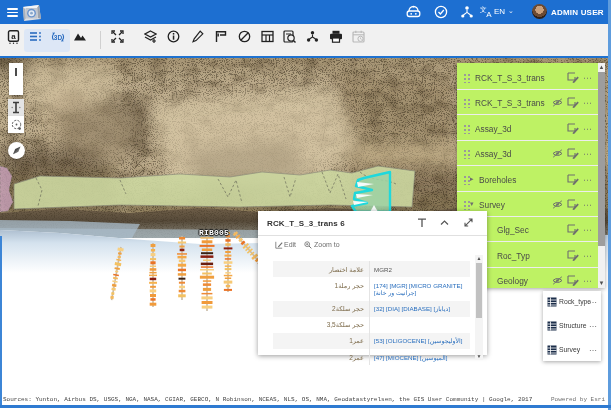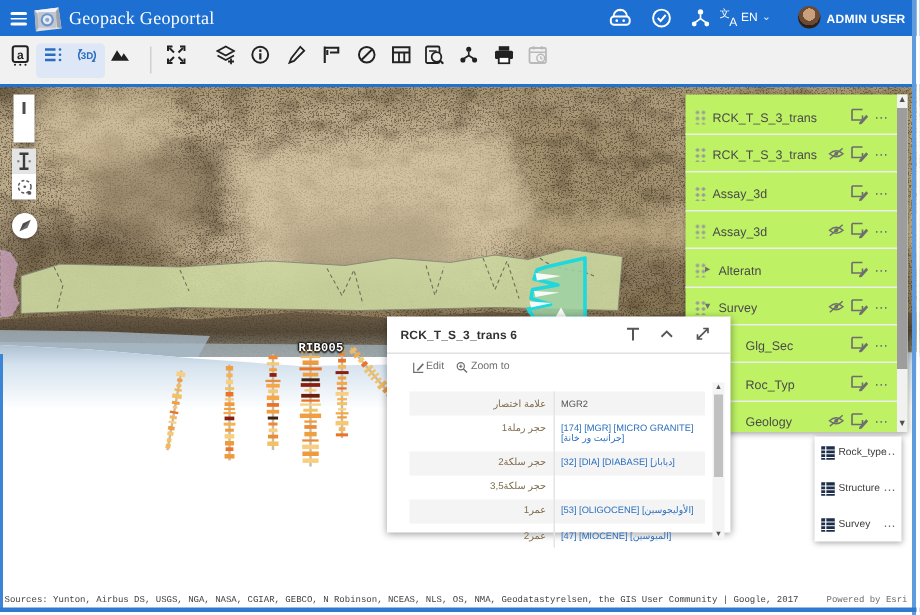--- a/index.html
+++ b/index.html
@@ -346,21 +346,20 @@
     <svg id="logo" width="22" height="19" viewBox="0 0 22 19">
       <polygon points="2,4 18,2 20,16 3,18" fill="#dcdfe4"></polygon>
       <polygon points="2,4 18,2 16,5 4,6" fill="#f2f4f7"></polygon>
       <polygon points="2,4 3,18 5,15 4,6" fill="#aab0ba"></polygon>
       <polygon points="18,2 20,16 17,15 16,5" fill="#9ba2ad"></polygon>
       <rect x="4.5" y="5" width="12" height="10.5" fill="#c2c7cf"></rect>
       <circle cx="10.5" cy="10.2" r="4.4" fill="#6a93cc"></circle>
       <circle cx="10.5" cy="10.2" r="3" fill="#e4ebf4"></circle>
       <circle cx="10.5" cy="10.2" r="1.4" fill="#8aa8cc"></circle>
     </svg>
-    <div id="title">Geopack Geoportal</div>
     <svg class="hic" style="left:406px" width="15" height="14" viewBox="0 0 15 14">
       <path d="M3,6 A4.5,4.5 0 0 1 12,6" fill="none" stroke="#fff" stroke-width="1.3"></path>
       <rect x="1.2" y="6" width="12.6" height="5.5" rx="2.2" fill="none" stroke="#fff" stroke-width="1.3"></rect>
       <circle cx="5.2" cy="8.8" r="0.9" fill="#fff"></circle>
         <circle cx="9.8" cy="8.8" r="0.9" fill="#fff"></circle>
       <line x1="7.5" y1="1" x2="7.5" y2="2.5" stroke="#fff" stroke-width="1.2"></line>
     </svg>
     <svg class="hic" style="left:434px" width="14" height="14" viewBox="0 0 14 14">
       <circle cx="7" cy="7" r="5.6" fill="none" stroke="#fff" stroke-width="1.3"></circle>
       <path d="M4.5,7 L6.4,9 L9.8,5" fill="none" stroke="#fff" stroke-width="1.3"></path>
@@ -516,21 +515,21 @@
         </svg>
       <svg class="ric tp" style="left:110px;top:7px" width="12" height="11" viewBox="0 0 12 11">
           <path d="M1,1 L8,1 M1,1 L1,8 L8,8 L8,5" stroke="#6e6e6e" stroke-width="1.1" fill="none"></path>
           <path d="M6,9.5 L10.5,4.5 L11.8,5.8 L7.3,10.8 L5.6,11 Z" fill="#6e6e6e"></path>
         </svg>
       <div class="dots">⋯</div>
       </div>
     <div class="prow" style="top:103.6px">
         <div class="drag"></div>
         <div class="caret">▸</div>
-        <div class="rlab" style="left:22px">Alteratn</div>
+        <div class="rlab" style="left:22px">Boreholes</div>
       <svg class="ric tp" style="left:110px;top:7px" width="12" height="11" viewBox="0 0 12 11">
           <path d="M1,1 L8,1 M1,1 L1,8 L8,8 L8,5" stroke="#6e6e6e" stroke-width="1.1" fill="none"></path>
           <path d="M6,9.5 L10.5,4.5 L11.8,5.8 L7.3,10.8 L5.6,11 Z" fill="#6e6e6e"></path>
         </svg>
       <div class="dots">⋯</div>
       </div>
     <div class="prow" style="top:129px">
         <div class="drag"></div>
         <div class="caret">▾</div>
         <div class="rlab" style="left:22px">Survey</div>

